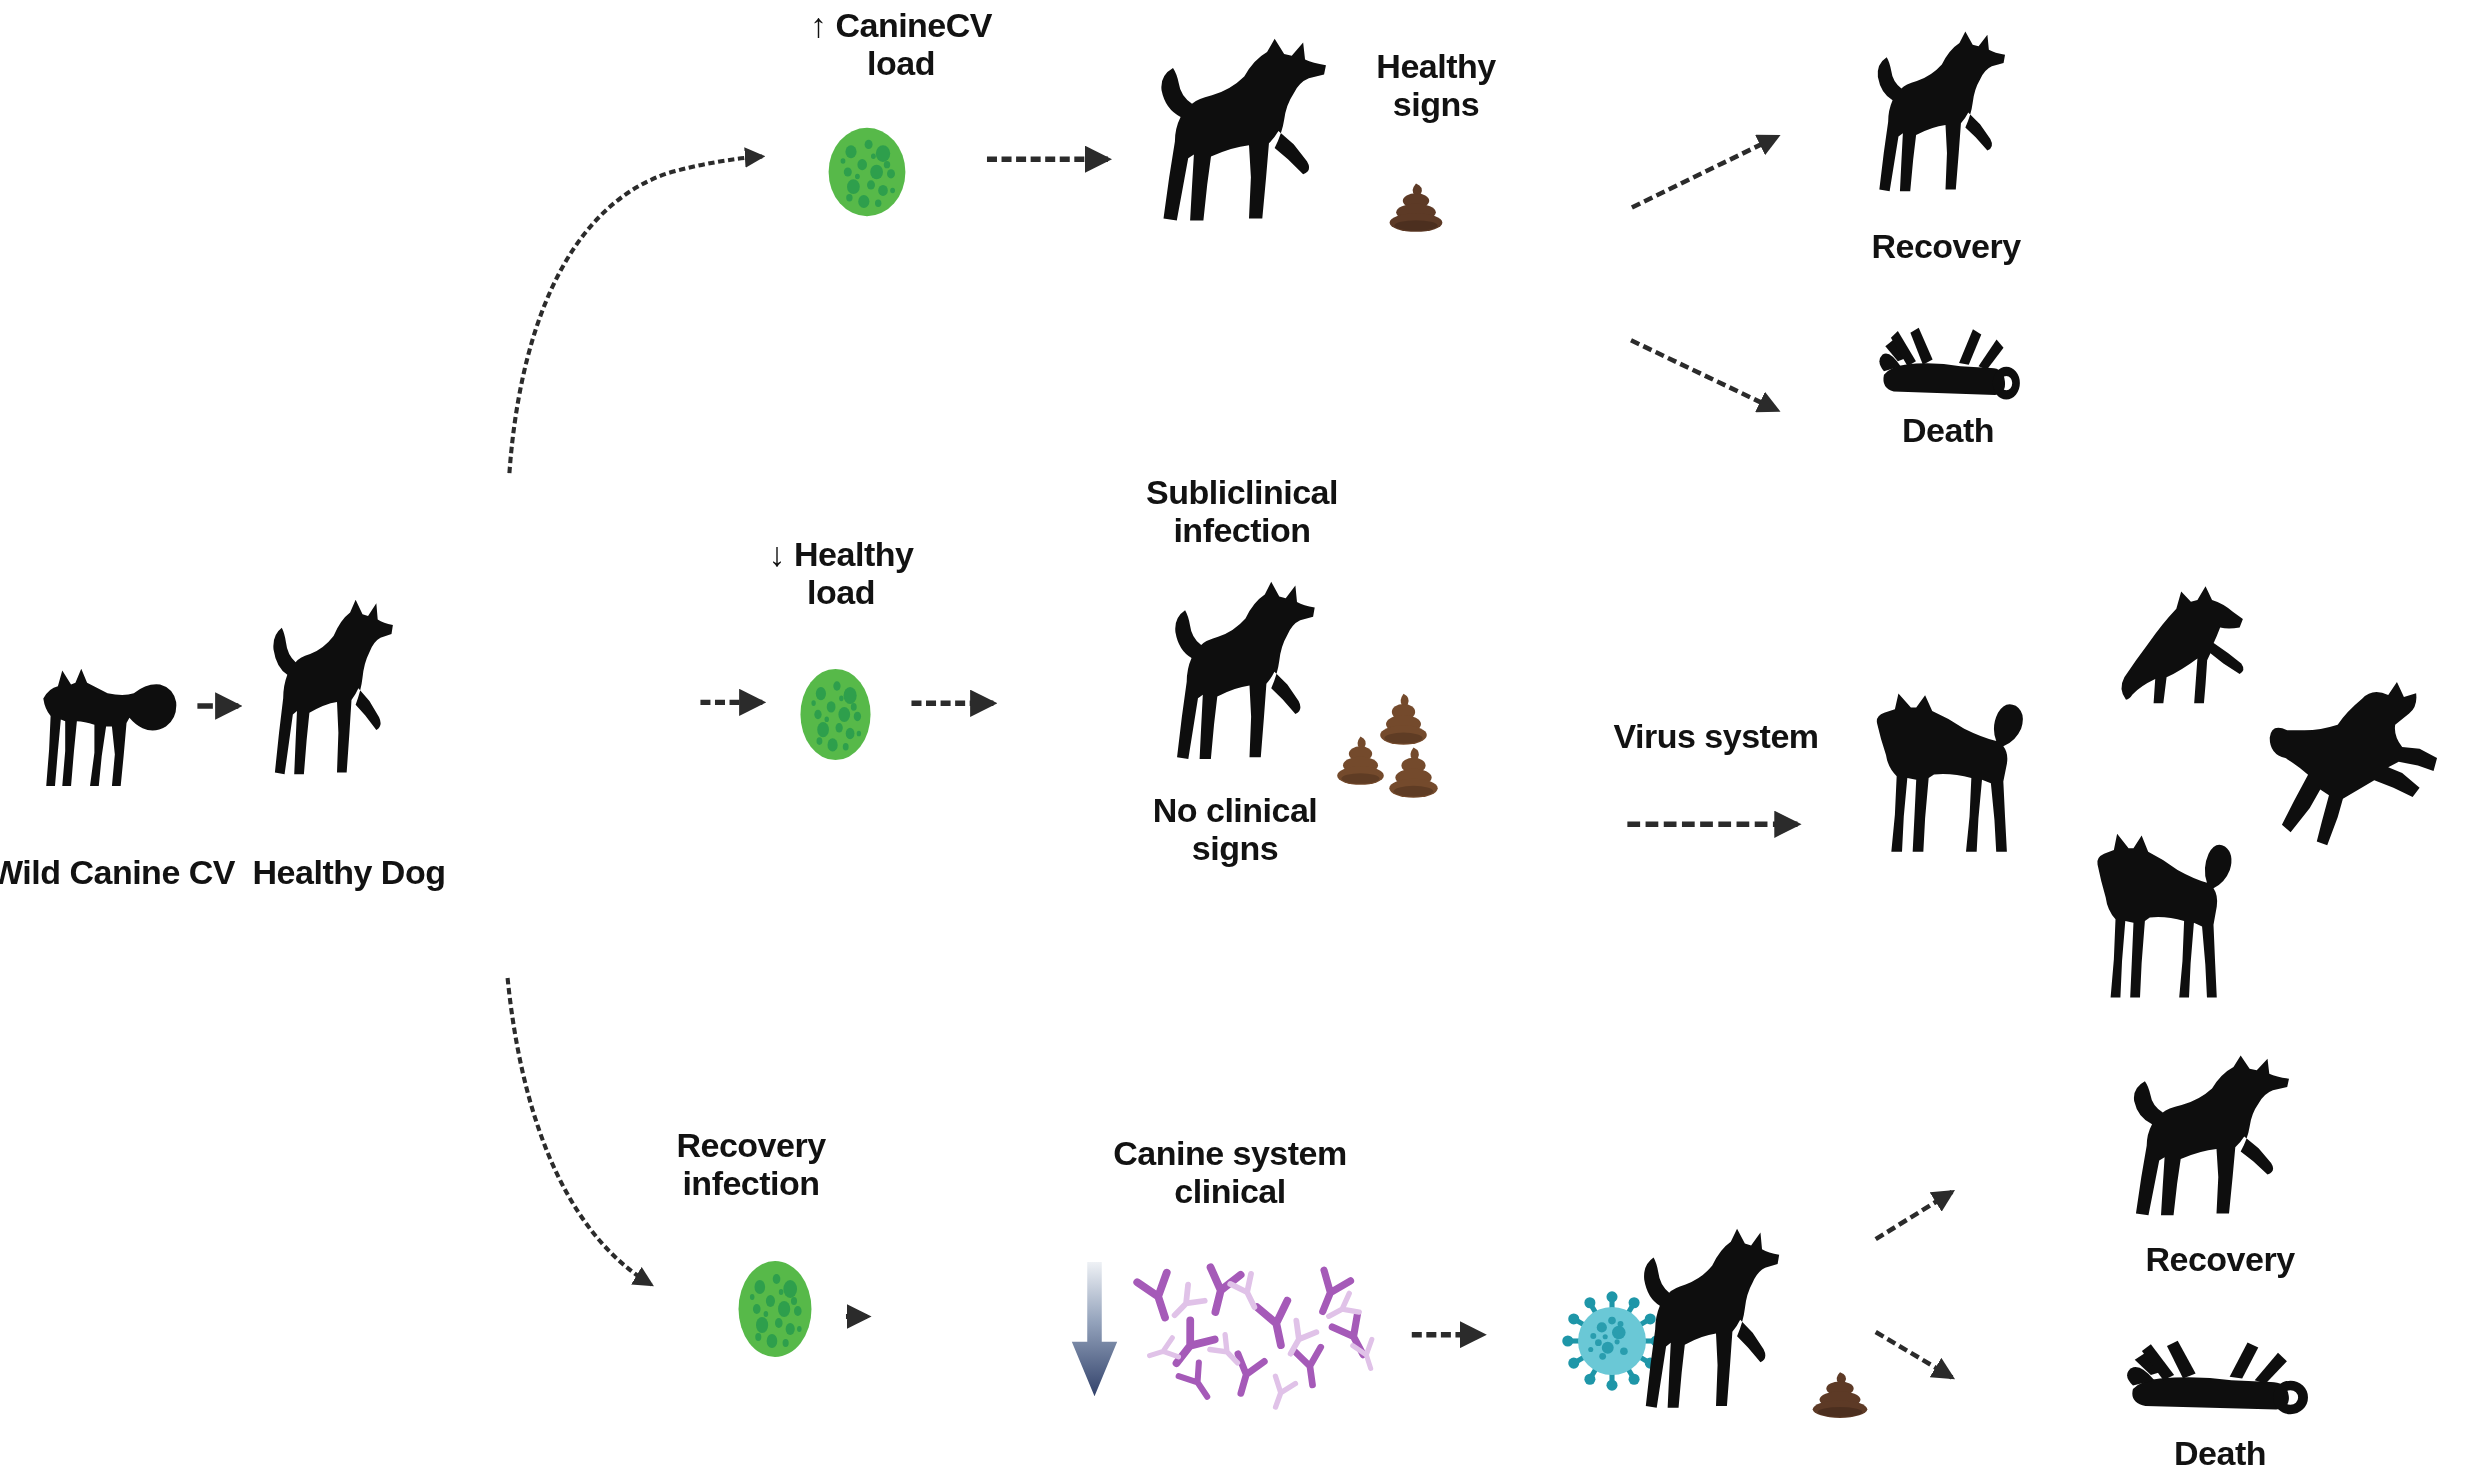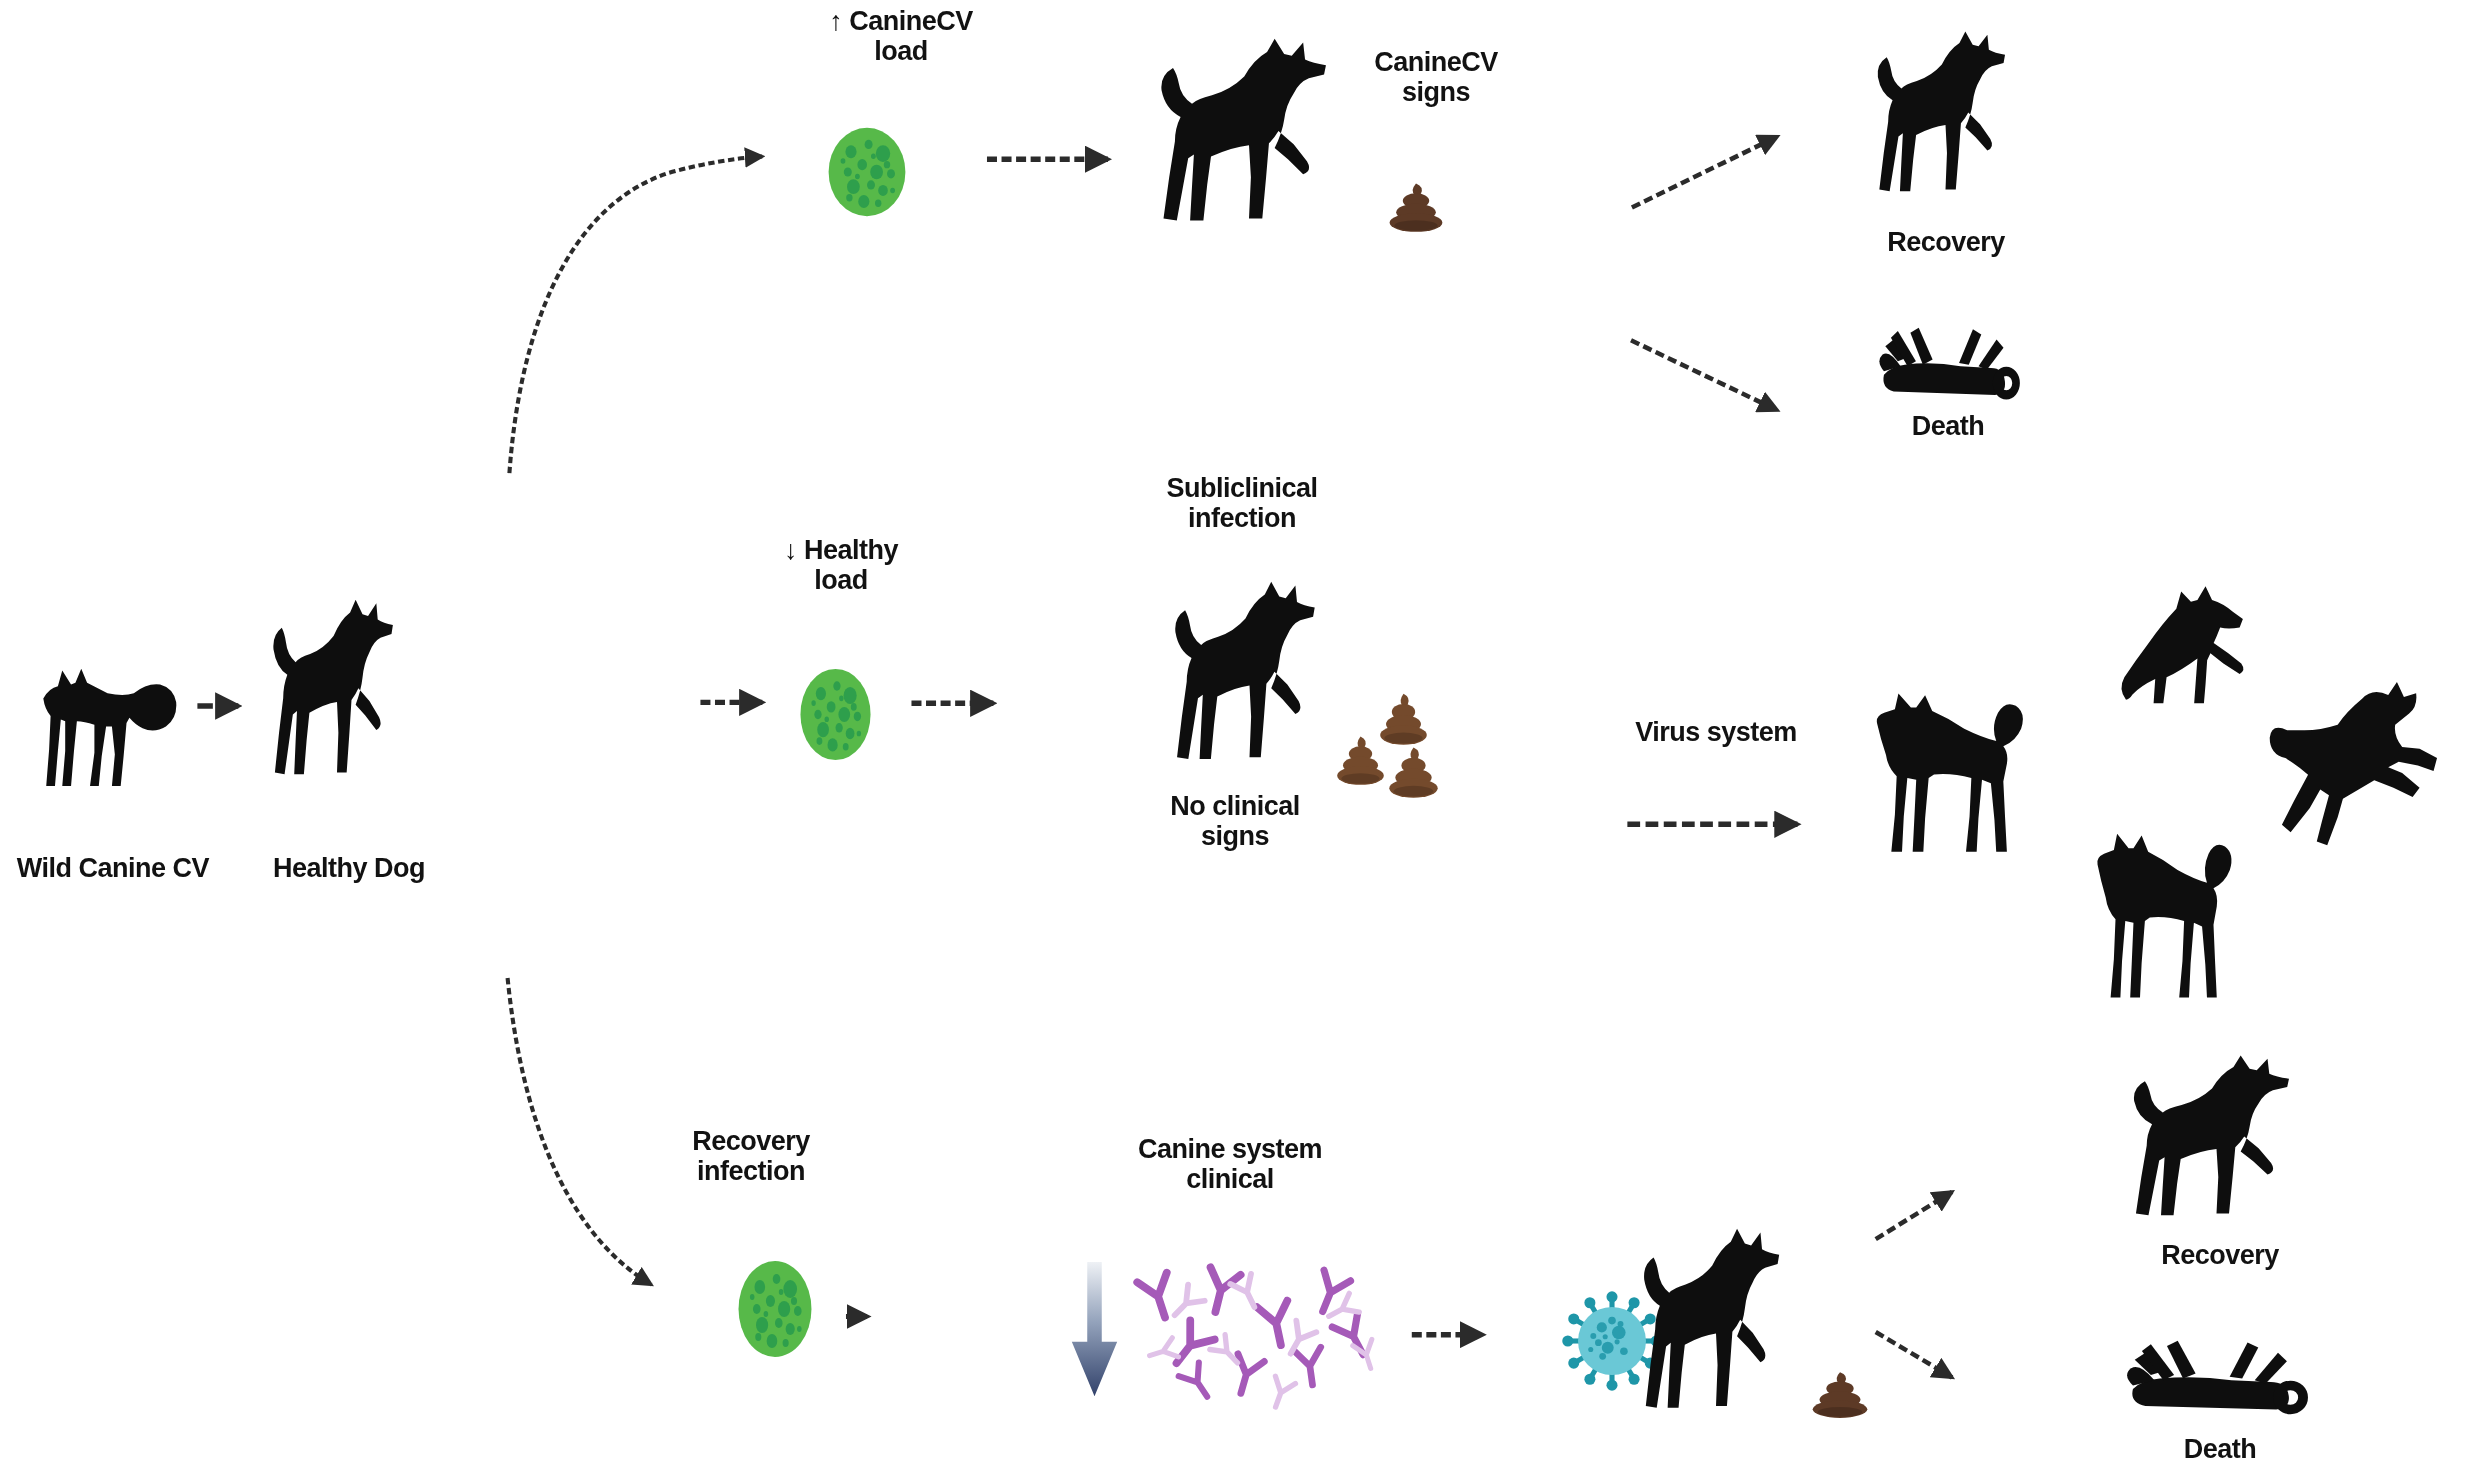--- a/index.html
+++ b/index.html
@@ -7,21 +7,21 @@
     width:2487px;height:1483px;position:relative;overflow:hidden;
     font-family:"Liberation Sans","DejaVu Sans",sans-serif;
     color:#111;
   }
   .canvas{position:absolute;inset:0;background:var(--background,#fff);}
   .label{
     position:absolute;
     transform:translateX(-50%);
     text-align:center;
     font-weight:700;
-    font-size:27px;
+    font-size:34px;
     line-height:1.12;
     color:#121212;
     letter-spacing:-0.5px;
     white-space:nowrap;
   }
   .icon{position:absolute;display:block;}
   .silhouette{color:var(--silhouette,#0e0e0e);}
   .poop-dark{color:var(--poop-brown-dark,#5d3a26);}
   .poop-light{color:var(--poop-brown,#744a2c);}
   .ab-dark{color:var(--antibody-purple,#a55ab8);}
@@ -199,21 +199,21 @@
   </div>
   <svg class="icon" style="left:827px;top:126px;width:80px;height:92px" viewBox="0 0 100 100" preserveAspectRatio="none">
       <use href="#sym-virus-green"></use>
     </svg>
 
   <svg class="icon silhouette" style="left:1154px;top:36px;width:190px;height:207px" viewBox="0 0 200 220" preserveAspectRatio="none">
       <use href="#sym-dog-standing"></use>
     </svg>
 
   <div class="label" style="left:1436px;top:47px">
-    <div>CanineCV</div>
+    <div>Healthy</div>
     <div>signs</div>
   </div>
   <svg class="icon poop-dark" style="left:1386px;top:180px;width:60px;height:53px" viewBox="0 0 100 92" preserveAspectRatio="none">
       <use href="#sym-poop"></use>
     </svg>
 
   <svg class="icon silhouette" style="left:1872px;top:29px;width:147px;height:182px" viewBox="0 0 200 220" preserveAspectRatio="none">
       <use href="#sym-dog-standing"></use>
     </svg>
   <div class="label" style="left:1946px;top:227px">

